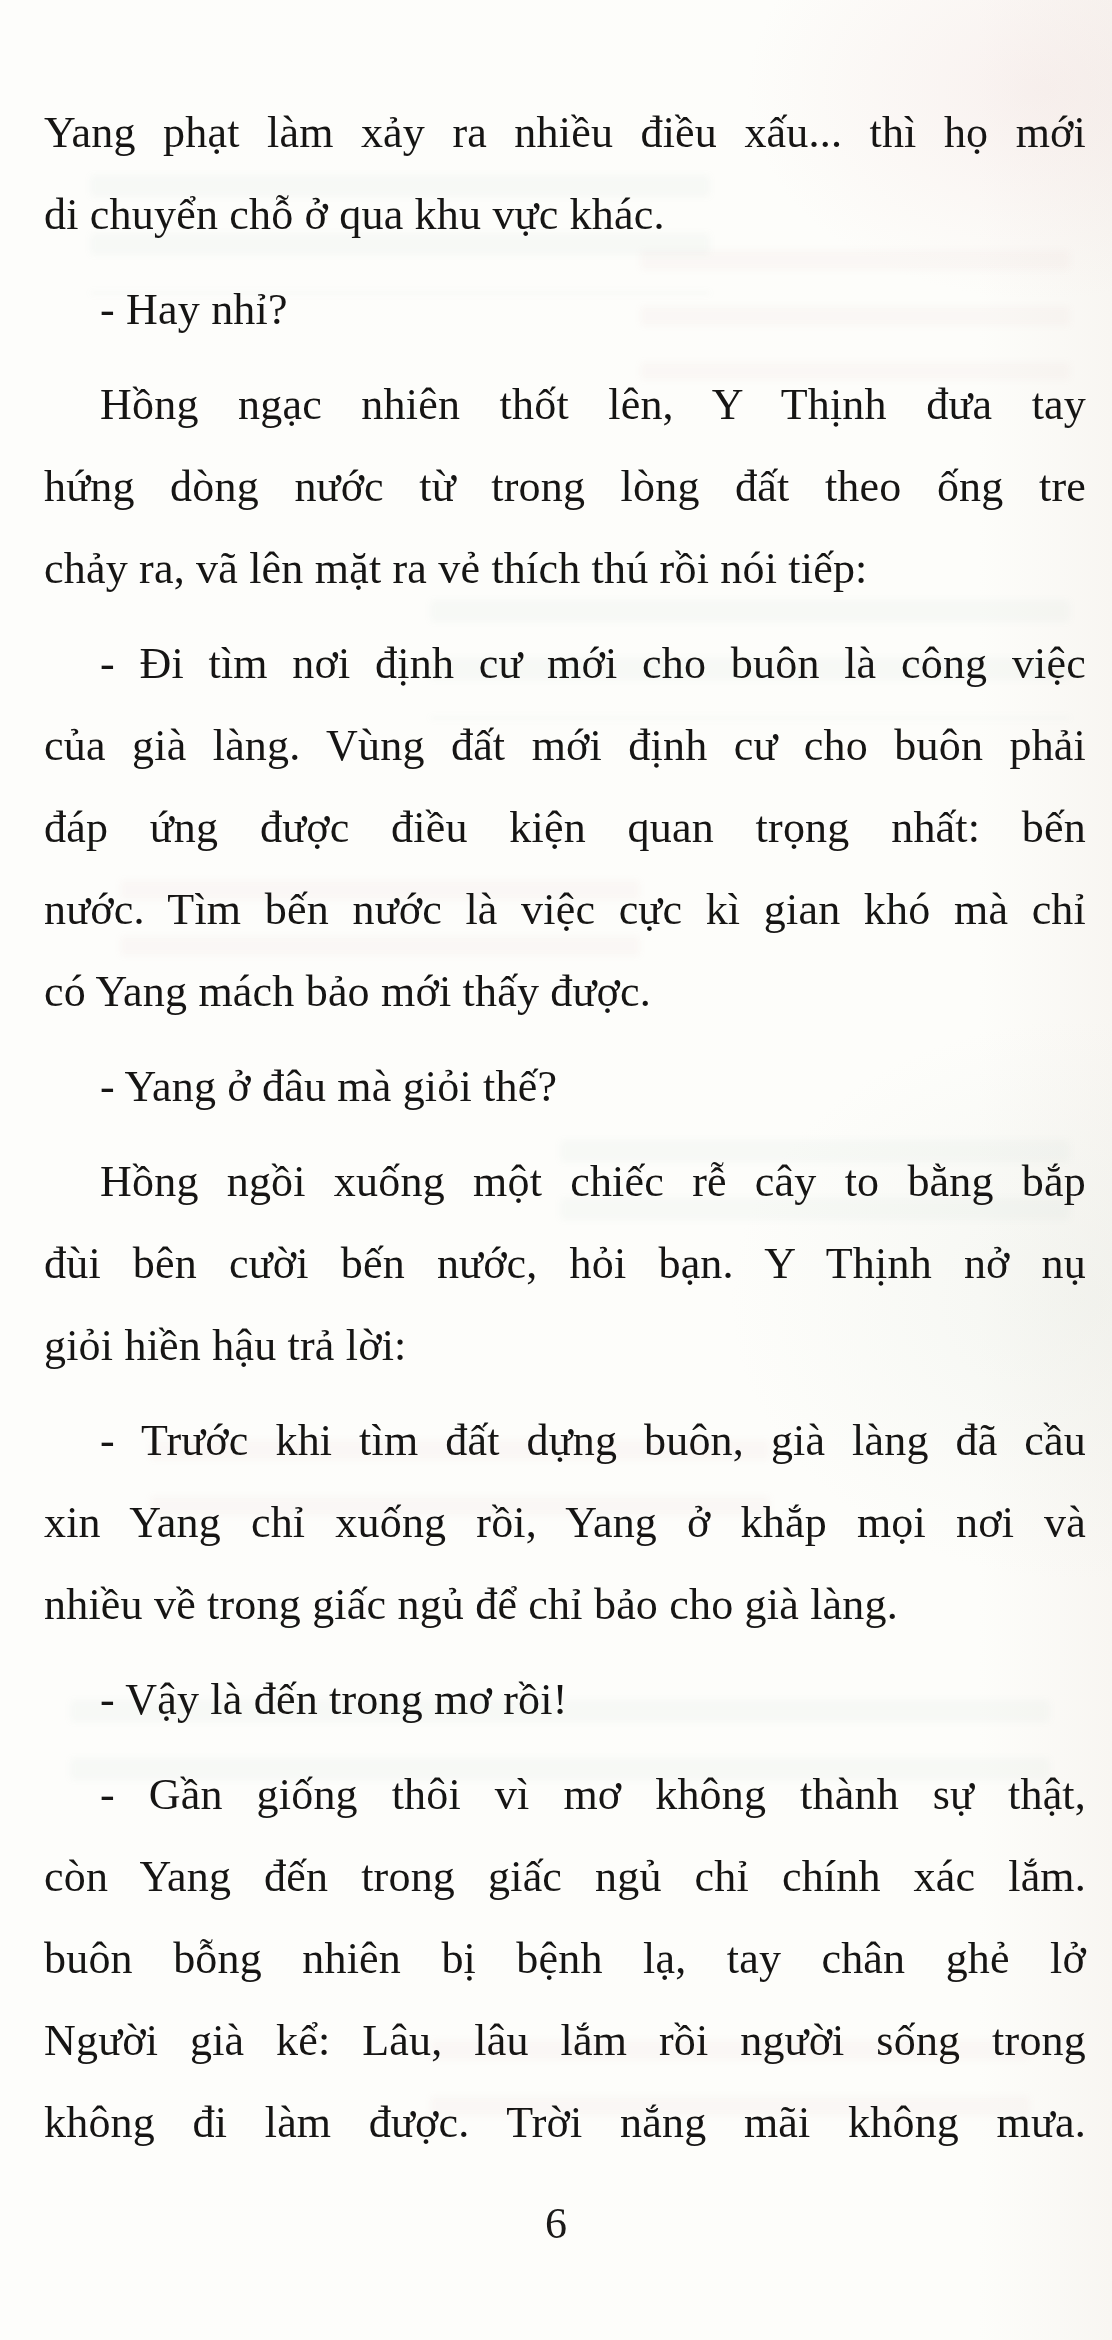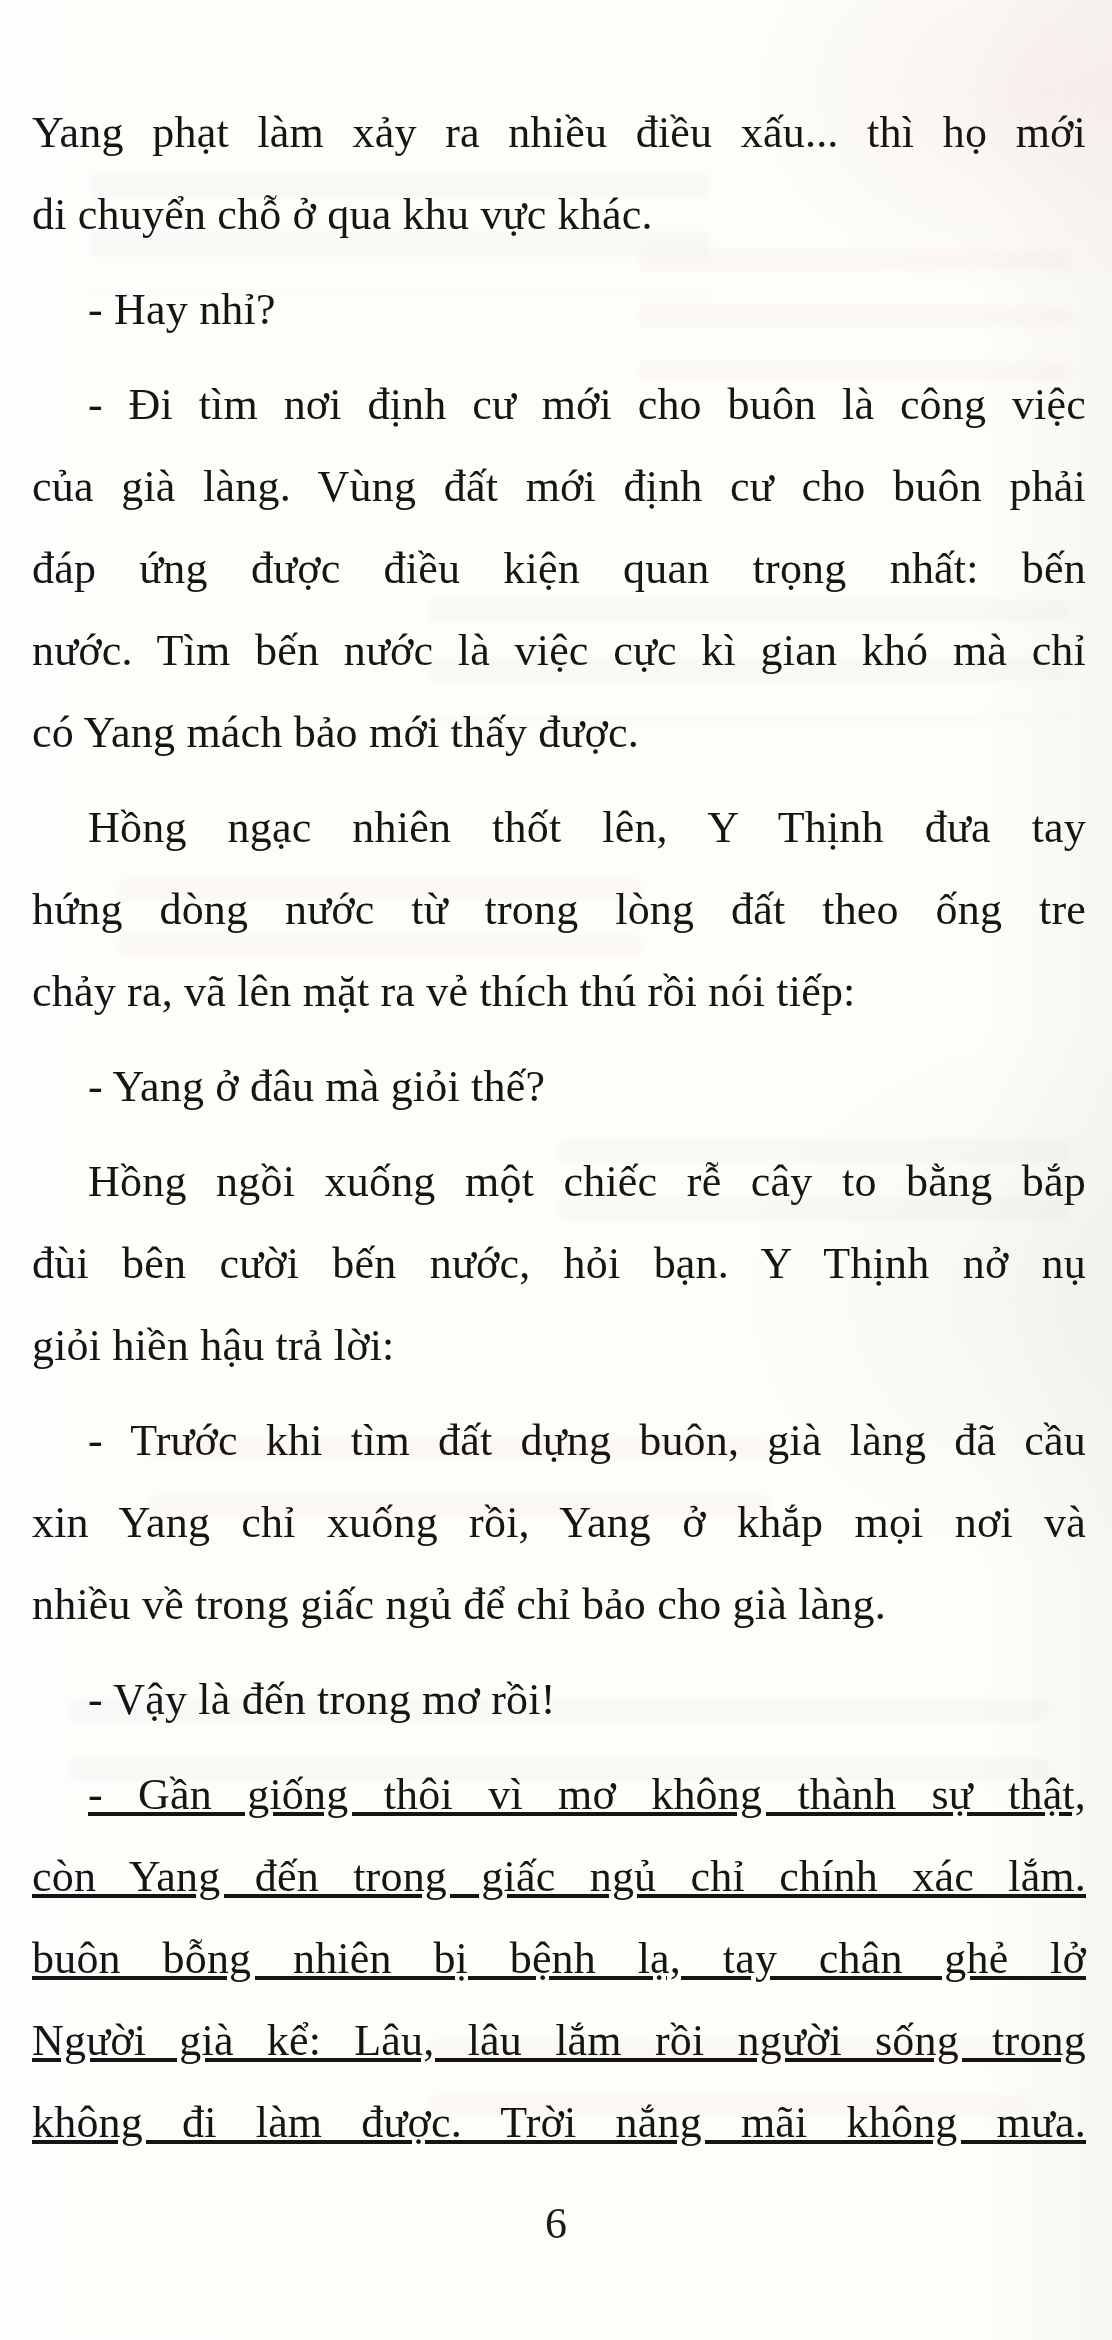--- a/index.html
+++ b/index.html
@@ -30,28 +30,28 @@
     pointer-events: none;
   }
   .ghost.pink {
     background: repeating-linear-gradient(
       180deg,
       rgba(210,160,160,0.10) 0px, rgba(210,160,160,0.10) 20px,
       rgba(210,160,160,0.00) 20px, rgba(210,160,160,0.00) 56px);
   }
   .text-column {
     position: absolute;
-    left: 32px; right: 26px; top: 92px;
+    left: 44px; right: 26px; top: 92px;
     color: #161514;
     font-size: 44px;
     line-height: 82px;
     letter-spacing: 0.2px;
   }
   .paragraph { margin: 0 0 13px 0; }
-  .paragraph:last-child { margin-bottom: 0; text-decoration: underline; }
+  .paragraph:last-child { margin-bottom: 0; }
   .line {
     text-align: justify;
     text-align-last: left;
   }
   .line.fill { text-align-last: justify; }
   .line.indent { padding-left: 56px; }
   .page-number {
     position: absolute;
     top: 2198px; left: 0; right: 0;
     text-align: center;
@@ -76,30 +76,30 @@
 
   <div class="text-column">
       <div class="paragraph">
         <div class="line fill">Yang phạt làm xảy ra nhiều điều xấu... thì họ mới</div>
         <div class="line">di chuyển chỗ ở qua khu vực khác.</div>
       </div>
       <div class="paragraph">
         <div class="line indent">- Hay nhỉ?</div>
       </div>
       <div class="paragraph">
+        <div class="line fill indent">Hồng ngạc nhiên thốt lên, Y Thịnh đưa tay</div>
+        <div class="line fill">hứng dòng nước từ trong lòng đất theo ống tre</div>
+        <div class="line">chảy ra, vã lên mặt ra vẻ thích thú rồi nói tiếp:</div>
+      </div>
+      <div class="paragraph">
         <div class="line fill indent">- Đi tìm nơi định cư mới cho buôn là công việc</div>
         <div class="line fill">của già làng. Vùng đất mới định cư cho buôn phải</div>
         <div class="line fill">đáp ứng được điều kiện quan trọng nhất: bến</div>
         <div class="line fill">nước. Tìm bến nước là việc cực kì gian khó mà chỉ</div>
         <div class="line">có Yang mách bảo mới thấy được.</div>
-      </div>
-      <div class="paragraph">
-        <div class="line fill indent">Hồng ngạc nhiên thốt lên, Y Thịnh đưa tay</div>
-        <div class="line fill">hứng dòng nước từ trong lòng đất theo ống tre</div>
-        <div class="line">chảy ra, vã lên mặt ra vẻ thích thú rồi nói tiếp:</div>
       </div>
       <div class="paragraph">
         <div class="line indent">- Yang ở đâu mà giỏi thế?</div>
       </div>
       <div class="paragraph">
         <div class="line fill indent">Hồng ngồi xuống một chiếc rễ cây to bằng bắp</div>
         <div class="line fill">đùi bên cười bến nước, hỏi bạn. Y Thịnh nở nụ</div>
         <div class="line">giỏi hiền hậu trả lời:</div>
       </div>
       <div class="paragraph">

